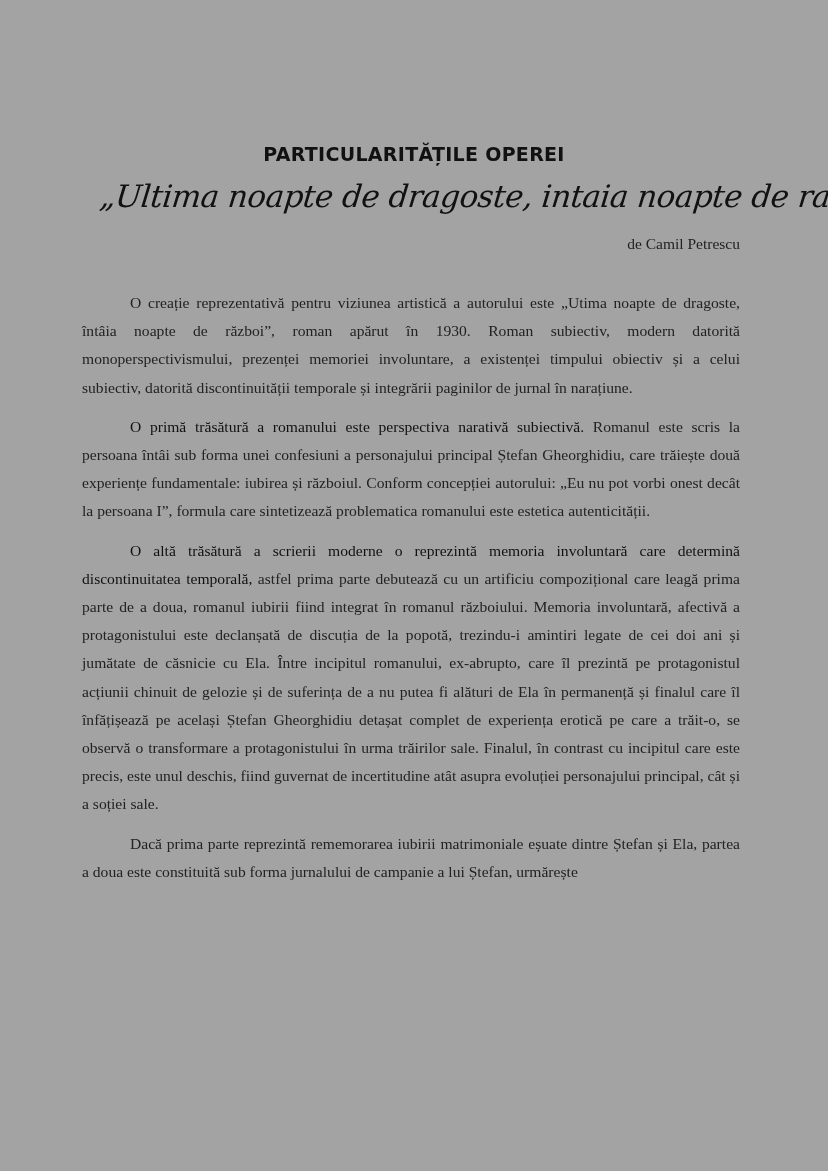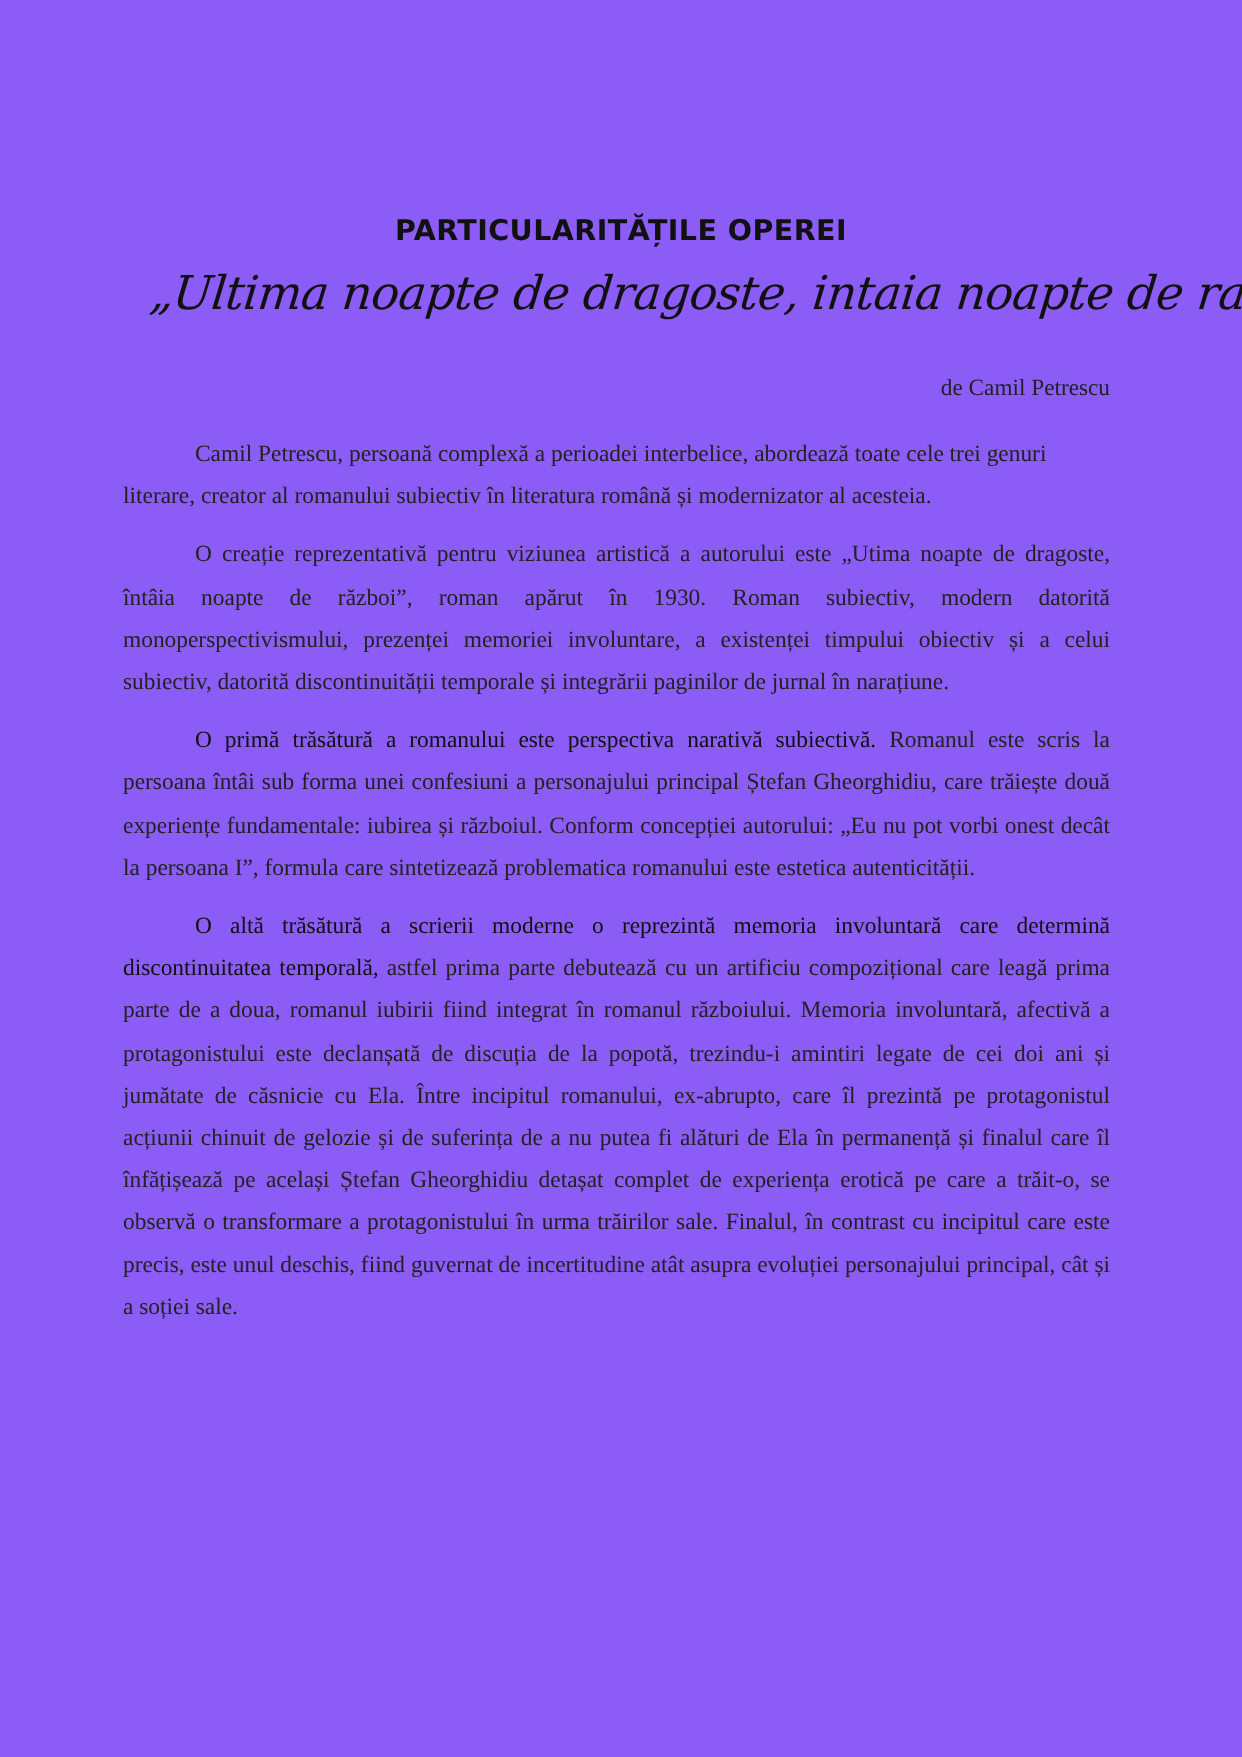--- a/index.html
+++ b/index.html
@@ -12,21 +12,21 @@
       height: 1171px;
       position: relative;
       overflow: hidden;
       color: #1a1a1a;
     }
     .page {
       position: absolute;
       left: 0; top: 0;
       width: 828px;
       height: 1171px;
-      background: #8b5cf6;
+      background: #a3a3a3;
     }
     .doc-title {
       position: absolute;
       top: 143px;
       left: 0;
       width: 828px;
       text-align: center;
       font-family: "DejaVu Sans", sans-serif;
       font-weight: bold;
       font-size: 19px;
@@ -42,21 +42,21 @@
       font-family: "DejaVu Serif", serif;
       font-style: italic;
       font-size: 31px;
       letter-spacing: -0.5px;
       color: #111;
       transform: skewX(-6deg);
       white-space: nowrap;
     }
     .doc-author {
       position: absolute;
-      top: 250px;
+      top: 235px;
       right: 88px;
       font-family: "Liberation Serif", serif;
       font-size: 15.5px;
       color: #222;
     }
     .body {
       position: absolute;
       top: 289px;
       left: 82px;
       width: 658px;
@@ -75,26 +75,26 @@
   </style>
 </head>
 <body>
 
 <div class="page">
   <div class="doc-title">PARTICULARITĂȚILE OPEREI</div>
   <div class="doc-subtitle">„Ultima noapte de dragoste, intaia noapte de razboi”</div>
   <div class="doc-author">de Camil Petrescu</div>
 
   <div class="body">
-    <p class="para p1">
-      <b></b><span>Camil Petrescu, persoană complexă a perioadei interbelice, abordează toate cele trei genuri literare, creator al romanului subiectiv în literatura română și modernizator al acesteia.</span>
-    </p>
     <p class="para">
       <b></b><span>O creație reprezentativă pentru viziunea artistică a autorului este „Utima noapte de dragoste, întâia noapte de război”, roman apărut în 1930. Roman subiectiv, modern datorită monoperspectivismului, prezenței memoriei involuntare, a existenței timpului obiectiv și a celui subiectiv, datorită discontinuității temporale și integrării paginilor de jurnal în narațiune.</span>
     </p>
     <p class="para">
       <b>O primă trăsătură a romanului este perspectiva narativă subiectivă.</b><span> Romanul este scris la persoana întâi sub forma unei confesiuni a personajului principal Ștefan Gheorghidiu, care trăiește două experiențe fundamentale: iubirea și războiul. Conform concepției autorului: „Eu nu pot vorbi onest decât la persoana I”, formula care sintetizează problematica romanului este estetica autenticității.</span>
     </p>
     <p class="para">
       <b>O altă trăsătură a scrierii moderne o reprezintă memoria involuntară care determină discontinuitatea temporală,</b><span> astfel prima parte debutează cu un artificiu compozițional care leagă prima parte de a doua, romanul iubirii fiind integrat în romanul războiului. Memoria involuntară, afectivă a protagonistului este declanșată de discuția de la popotă, trezindu-i amintiri legate de cei doi ani și jumătate de căsnicie cu Ela. Între incipitul romanului, ex-abrupto, care îl prezintă pe protagonistul acțiunii chinuit de gelozie și de suferința de a nu putea fi alături de Ela în permanență și finalul care îl înfățișează pe același Ștefan Gheorghidiu detașat complet de experiența erotică pe care a trăit-o, se observă o transformare a protagonistului în urma trăirilor sale. Finalul, în contrast cu incipitul care este precis, este unul deschis, fiind guvernat de incertitudine atât asupra evoluției personajului principal, cât și a soției sale.</span>
     </p>
+    <p class="para">
+      <b></b><span>Dacă prima parte reprezintă rememorarea iubirii matrimoniale eșuate dintre Ștefan și Ela, partea a doua este constituită sub forma jurnalului de campanie a lui Ștefan, urmărește</span>
+    </p>
   </div>
 </div>
 
 </body></html>

